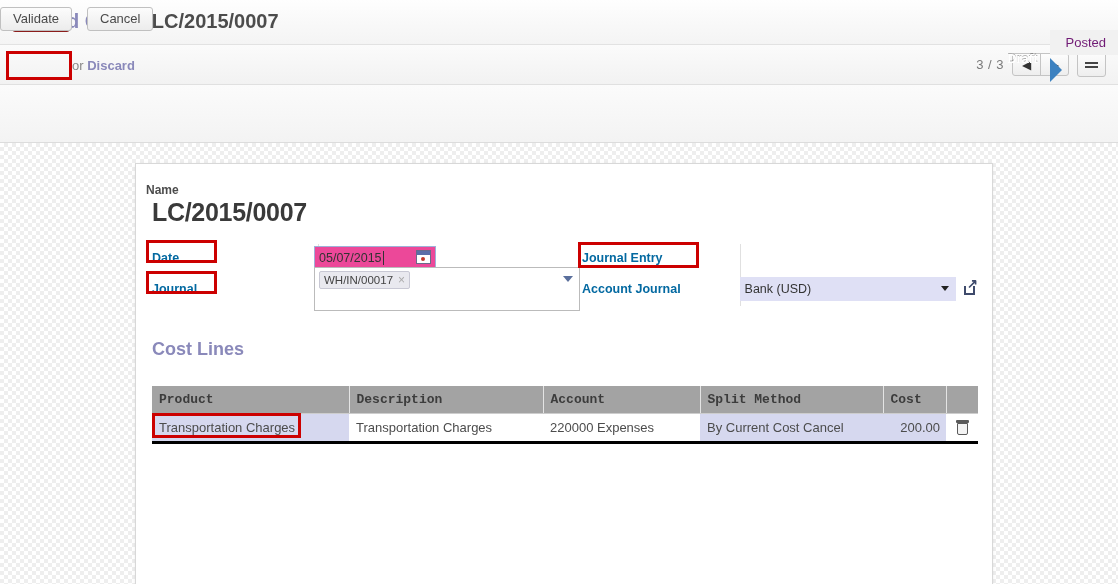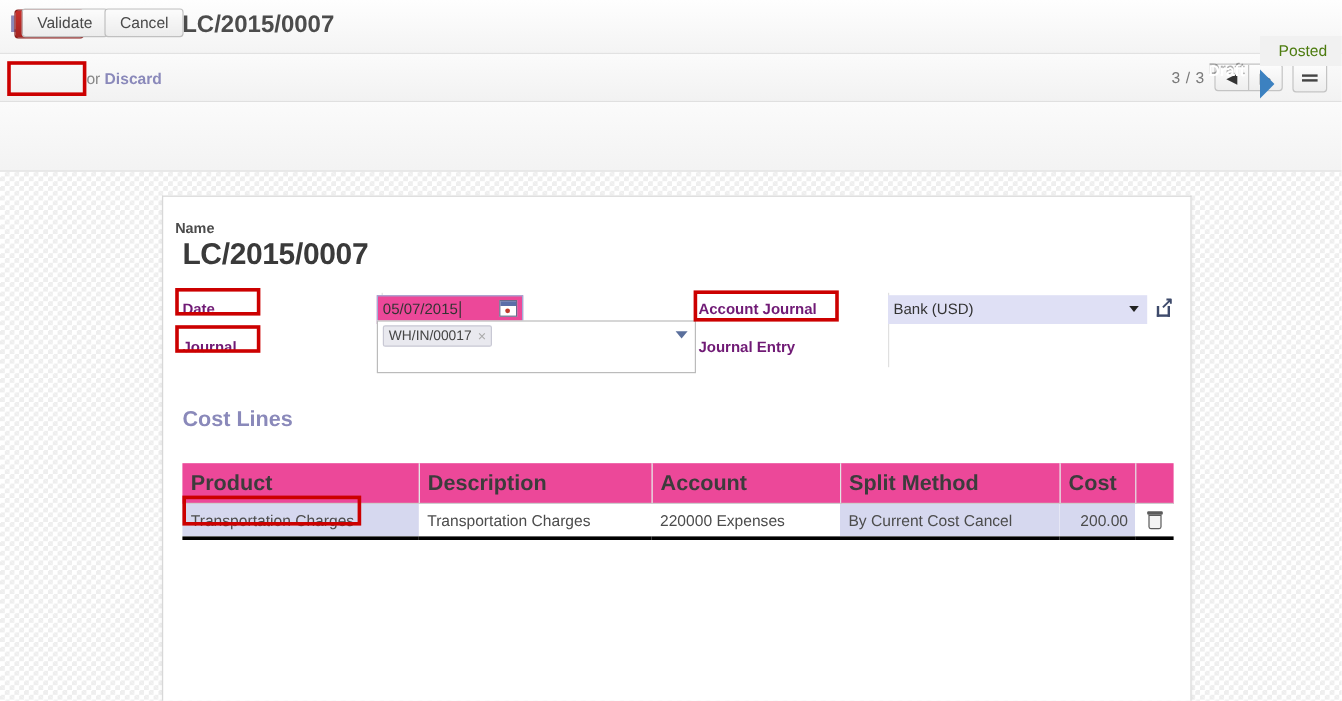--- a/index.html
+++ b/index.html
@@ -138,36 +138,36 @@
     position: absolute;
     top: 7px;
     padding: 3px 12px 4px;
     font-size: 13px;
     color: #4a4a4a;
     background: linear-gradient(to bottom, #fcfcfc 0%, #ececec 100%);
     border: 1px solid #c0c0c0;
     border-radius: 3px;
     cursor: pointer;
   }
-  .btn-validate { left: 18px; }
+  .btn-validate { left: 0; }
   .btn-cancel   { left: 87px; }
 
   .statusflow {
     position: absolute;
     right: 0; top: 30px;
     display: flex;
     align-items: stretch;
     height: 25px;
     font-size: 13px;
   }
   .st-item {
     position: relative;
     display: flex; align-items: center;
     padding: 0 12px 0 16px;
-    color: #4d7c0f;
+    color: #701a75;
     background: #f1f1f1;
     cursor: pointer;
   }
   .st-item.active {
     background: linear-gradient(to bottom, #5e9fd4 0%, #2f72b4 100%);
     color: #ffffff;
     font-weight: bold;
     text-shadow: 0 -1px 0 rgba(0,0,0,.3);
     margin-top: 28px;
   }
@@ -208,21 +208,21 @@
 
   
   .fgroup { position: absolute; }
   .fgroup.left  { left: 16px;  top: 78px; width: 430px; }
   .fgroup.right { left: 442px; top: 78px; width: 400px; }
   .frow { display: flex; align-items: center; height: 31px; }
   .flabel {
     width: 162px;
     font-size: 12.5px;
     font-weight: bold;
-    color: #701a75;
+    color: #0369a1;
     box-sizing: border-box;
   }
   .fgroup.right .flabel { padding-left: 4px; }
   .fdivider {
     position: absolute;
     left: 166px; top: 2px;
     width: 1px; height: 62px;
     background: #e0e0e0;
   }
   .fgroup.right .fdivider { left: 162px; height: 62px; }
@@ -350,28 +350,29 @@
   .lines-table {
     position: absolute;
     left: 16px; top: 222px;
     width: 826px;
     border-collapse: collapse;
     table-layout: fixed;
     font-size: 13px;
   }
   .lines-table th {
     text-align: left;
-    font-size: 18px;
+    font-size: 13px;
     font-weight: bold;
     color: #3c3c3c;
     padding: 6px 6px 6px 7px;
     border-bottom: 1px solid #cdcdcd;
     border-right: 1px solid #e4e4e4;
-    background: #ec4899;
+    background: #a3a3a3;
     white-space: nowrap;
+    font-family: Liberation Mono, monospace;
   }
   .lines-table th.num { text-align: left; }
   .lines-table th:last-child { border-right: none; }
   .lines-table td {
     padding: 5px 6px 6px 7px;
     border-bottom: 3px solid #000000;
     color: #4c4c4c;
     font-size: 13px;
     white-space: nowrap;
     overflow: hidden;
@@ -474,31 +475,31 @@
         </span>
         <span class="caret-down"></span>
       </div>
     </div>
   </div>
 
   <div class="fgroup right">
     <div class="fdivider"></div>
 
     <div class="frow">
+      <div class="flabel">Journal Entry</div>
+      <div></div>
+    </div>
+
+    <div class="frow">
       <div class="flabel">Account Journal</div>
       <div class="select-input">
         <span>Bank (USD)</span>
         <span class="caret-sm"></span>
       </div>
       <span class="ext-link"></span>
-    </div>
-
-    <div class="frow">
-      <div class="flabel">Journal Entry</div>
-      <div></div>
     </div>
   </div>
 
   <div class="section-title">Cost Lines</div>
 
   <table class="lines-table">
     <colgroup>
       <col style="width:197px">
       <col style="width:194px">
       <col style="width:157px">

